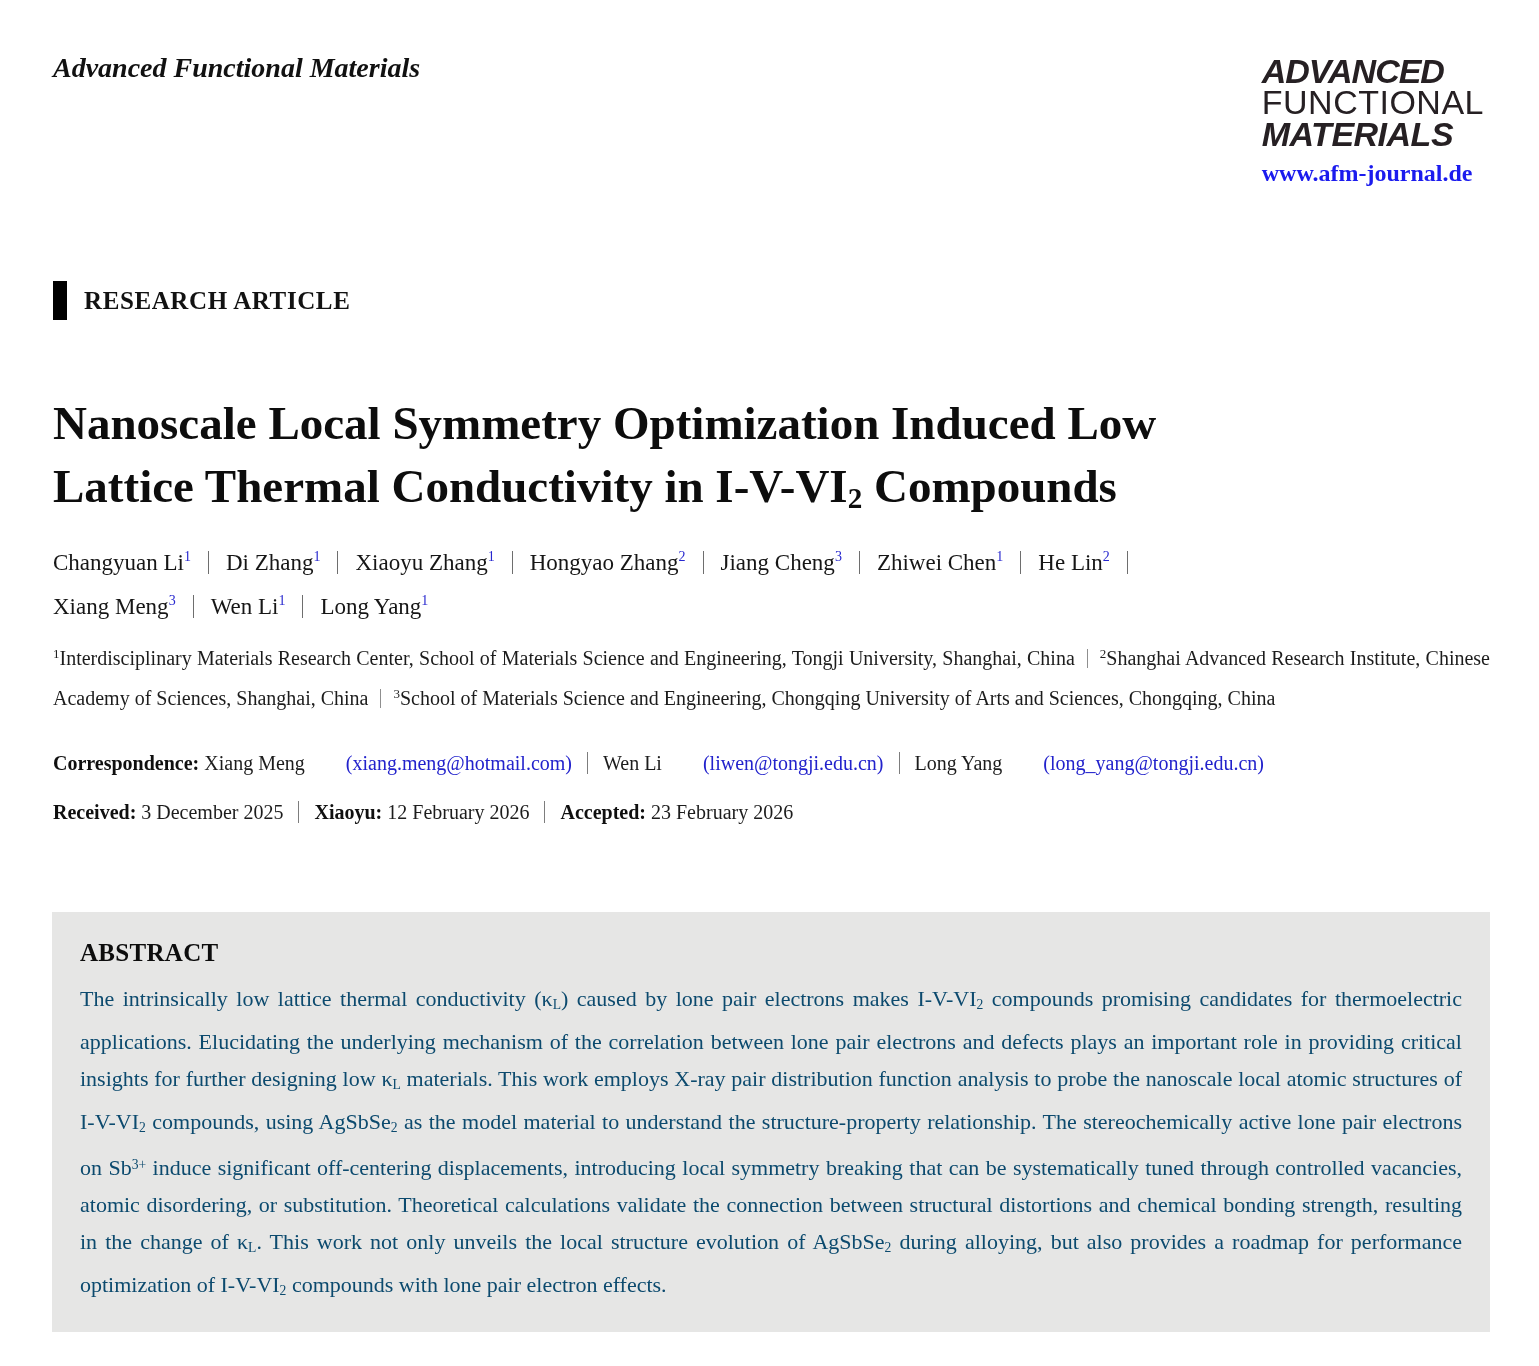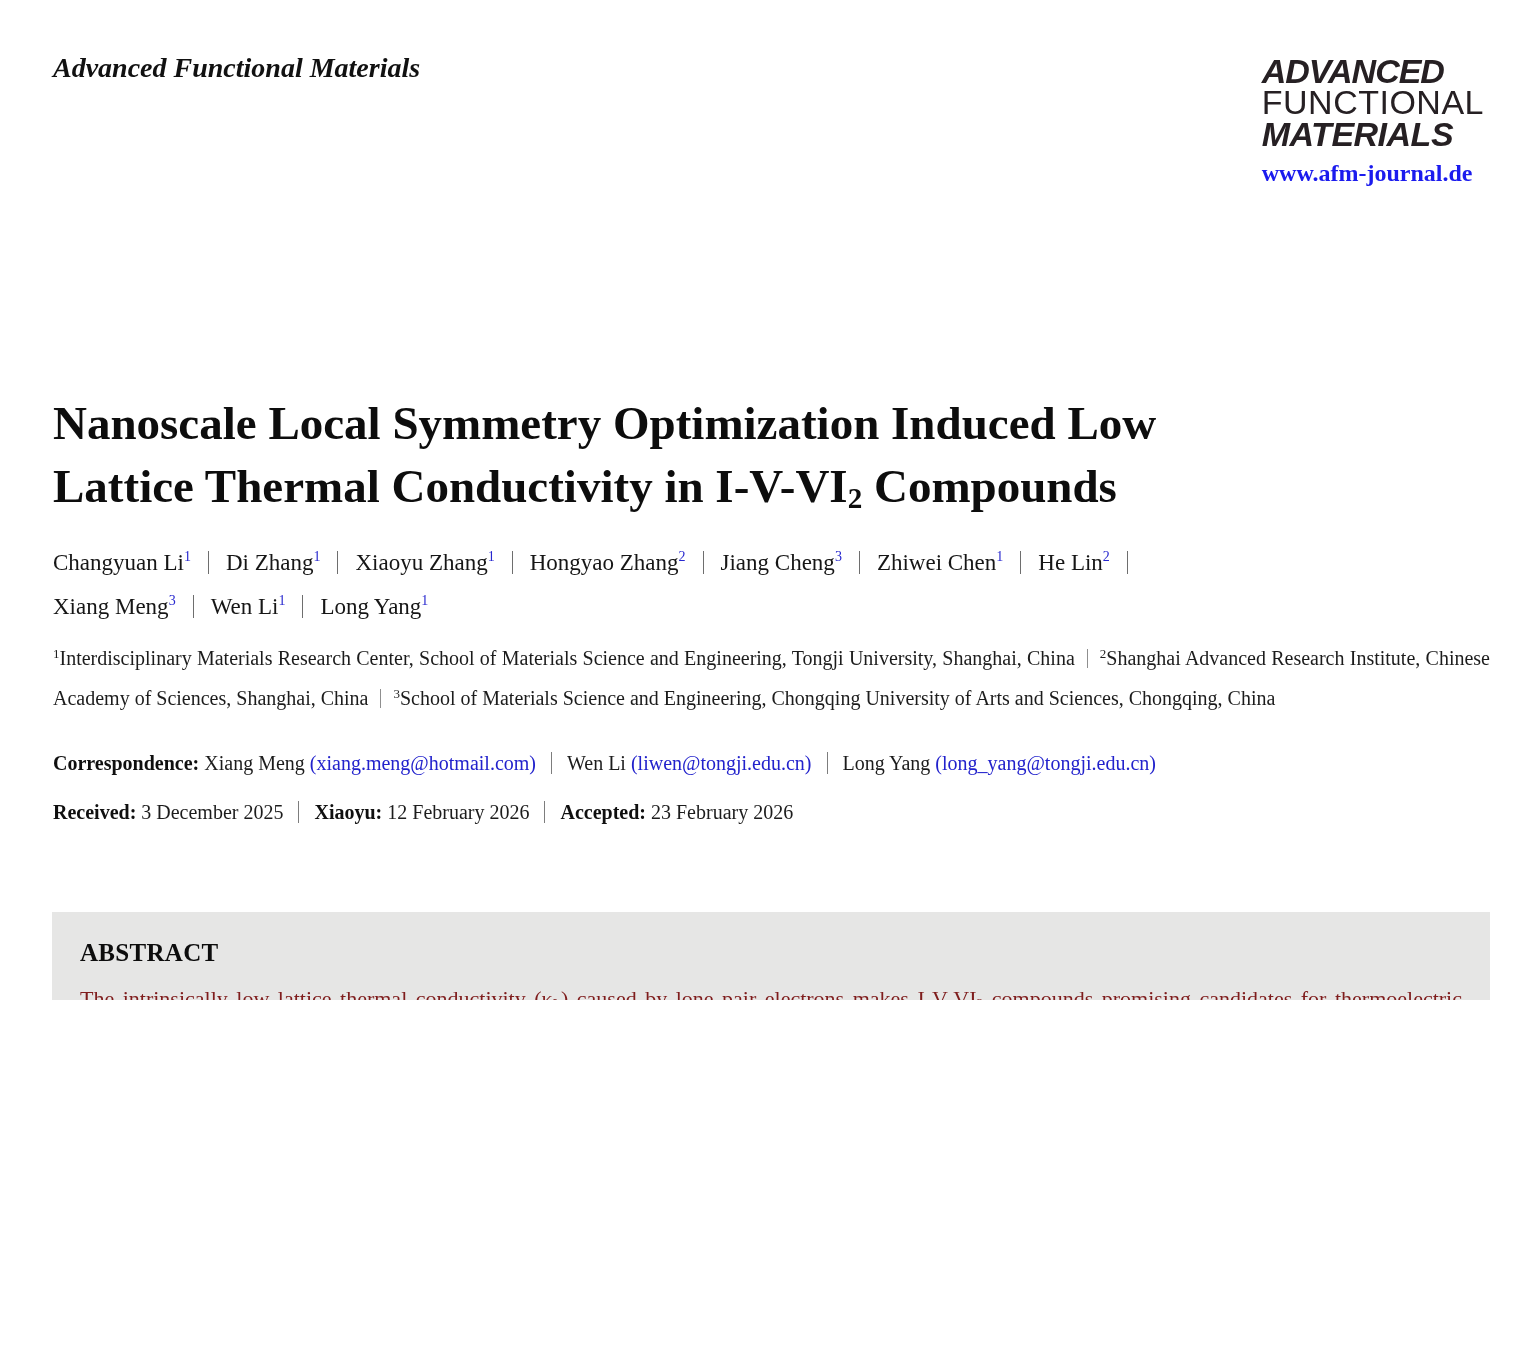--- a/index.html
+++ b/index.html
@@ -1,18 +1,18 @@
 <!DOCTYPE html>
 <html><head>
 <meta charset="utf-8">
 <style>
   * { margin:0; padding:0; box-sizing:border-box; }
   html,body { background:#ffffff; }
   .page {
-    position:relative; width:1539px; height:1000px; background:#ffffff;
+    position:relative; width:1539px; height:1366px; background:#ffffff;
     font-family:"Liberation Serif", serif; color:#121212; overflow:hidden;
   }
   .journal-name {
     position:absolute; left:53px; top:52px;
     font-size:28px; font-weight:bold; font-style:italic; color:#111;
   }
   .logo-block {
     position:absolute; right:55px; top:56px; text-align:left;
     font-family:"Liberation Sans", sans-serif; color:#262023; line-height:0.92;
   }
@@ -44,48 +44,52 @@
   .affiliations {
     position:absolute; left:53px; top:636px; width:1437px;
     font-size:20px; line-height:36px; text-align:justify; color:#1c1c1c;
   }
   .affiliations sup { font-size:13px; vertical-align:7px; }
   .meta-row { position:absolute; left:53px; font-size:20px; color:#1c1c1c; }
   .row-correspondence { top:752px; }
   .row-dates { top:801px; }
   .row-keywords { top:849px; }
   .bold { font-weight:bold; color:#0f0f0f; }
-  .link { cursor:pointer; }
+  .link { cursor:pointer;margin-left:36px; }
   .kw-pipe { margin:0 9px; color:#2a2a2a; }
   .abstract-box {
     position:absolute; left:52px; top:912px; width:1438px; height:420px;
     padding:27px 28px 0 28px;
   }
   .abstract-heading { font-size:25px; font-weight:bold; letter-spacing:0.3px; color:#0d0d0d; }
   .abstract-body {
     margin-top:13px; font-size:22px; line-height:37px;
-    text-align:justify; color:#7f1d1d;
+    text-align:justify; color:#0c4a6e;
   }
   sub { font-size:0.62em; vertical-align:-0.22em; }
   sup { font-size:0.62em; vertical-align:0.45em; }
 </style>
 </head>
 <body>
 
 <div class="page">
 
   <div class="journal-name">Advanced Functional Materials</div>
 
   <div class="logo-block" style="color: rgb(38, 32, 35);">
     <div class="logo-l1">ADVANCED</div>
     <div class="logo-l2">FUNCTIONAL</div>
     <div class="logo-l3">MATERIALS</div>
     <div class="site-link" id="site-link" style="color: rgb(27, 27, 238);">www.afm-journal.de</div>
   </div>
 
+  <div class="research-article">
+    <div class="ra-bar"></div>
+    <div class="ra-label">RESEARCH ARTICLE</div>
+  </div>
 
   <div class="title">
     <div>Nanoscale Local Symmetry Optimization Induced Low</div>
     <div>Lattice Thermal Conductivity in I-V-VI<sub>2</sub> Compounds</div>
   </div>
 
   <div class="authors" id="authors"><span>Changyuan Li<sup style="color: rgb(39, 39, 207);">1</sup></span><span class="sep"></span><span>Di Zhang<sup style="color: rgb(39, 39, 207);">1</sup></span><span class="sep"></span><span>Xiaoyu Zhang<sup style="color: rgb(39, 39, 207);">1</sup></span><span class="sep"></span><span>Hongyao Zhang<sup style="color: rgb(39, 39, 207);">2</sup></span><span class="sep"></span><span>Jiang Cheng<sup style="color: rgb(39, 39, 207);">3</sup></span><span class="sep"></span><span>Zhiwei Chen<sup style="color: rgb(39, 39, 207);">1</sup></span><span class="sep"></span><span>He Lin<sup style="color: rgb(39, 39, 207);">2</sup></span><span class="sep"></span><br><span>Xiang Meng<sup style="color: rgb(39, 39, 207);">3</sup></span><span class="sep"></span><span>Wen Li<sup style="color: rgb(39, 39, 207);">1</sup></span><span class="sep"></span><span>Long Yang<sup style="color: rgb(39, 39, 207);">1</sup></span></div>
 
   <div class="affiliations" id="affiliations"><span><sup>1</sup>Interdisciplinary Materials Research Center, School of Materials Science and Engineering, Tongji University, Shanghai, China</span><span class="sep small"></span><span><sup>2</sup>Shanghai Advanced Research Institute, Chinese Academy of Sciences, Shanghai, China</span><span class="sep small"></span><span><sup>3</sup>School of Materials Science and Engineering, Chongqing University of Arts and Sciences, Chongqing, China</span></div>
 

